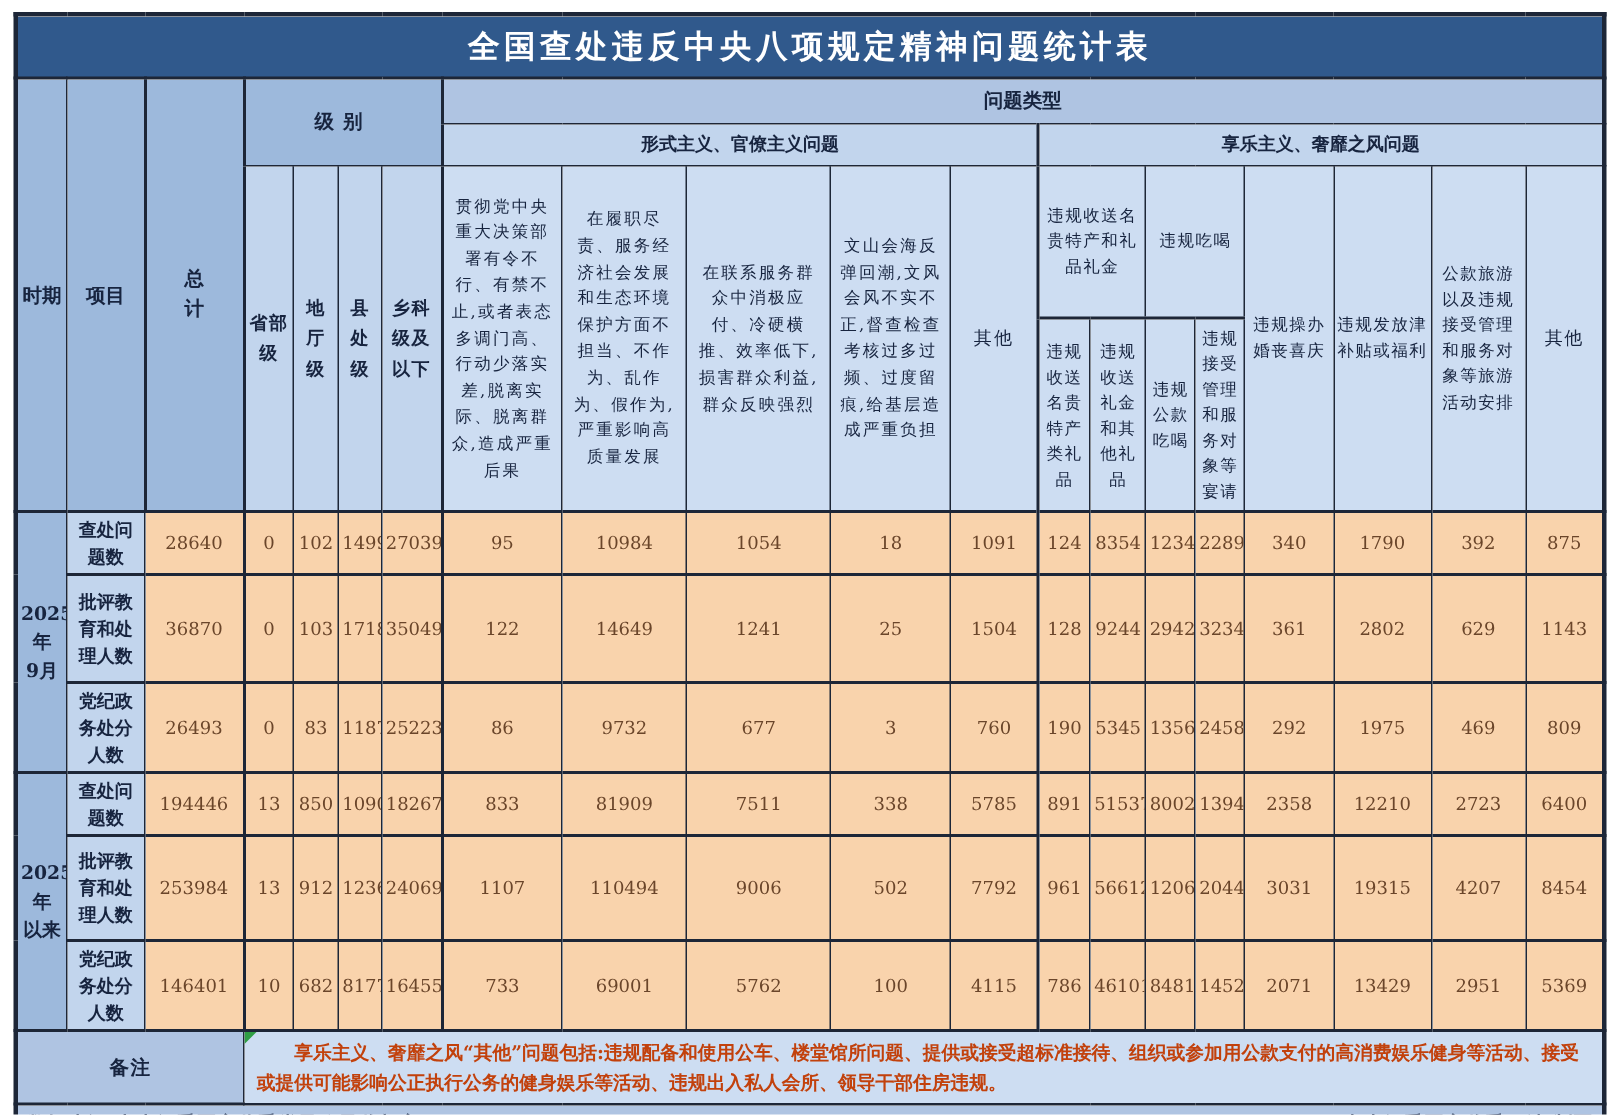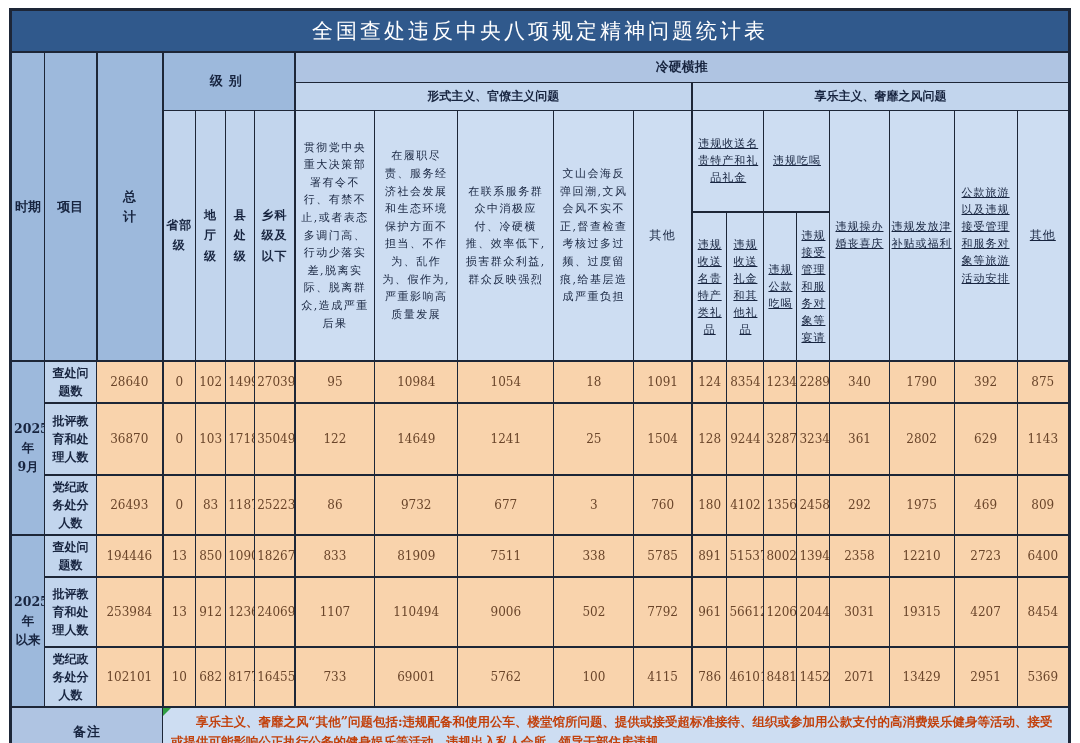--- a/index.html
+++ b/index.html
@@ -16,29 +16,29 @@
   }
   html,body{margin:0;padding:0;background:#ffffff;}
   body{width:1080px;height:743px;overflow:hidden;
        font-family:"DejaVu Serif","Liberation Serif",serif;color:var(--ink);}
   .wrap{margin:8px 9px;}
   table.stat{border-collapse:collapse;table-layout:fixed;width:1062px;
              border:3px solid var(--line);}
   td,th{border:1px solid var(--line);padding:1px 2px;vertical-align:middle;
         text-align:center;font-weight:normal;overflow:hidden;}
   
-  .title-cell{background:var(--title-bg);color:#ffffff;font-size:21px;font-weight:normal;
+  .title-cell{background:var(--title-bg);color:#ffffff;font-size:21px;font-weight:bold;
               letter-spacing:3px;height:38px;border-bottom:2px solid var(--line);}
   
   .hd-dark{background:var(--hd-dark);font-weight:bold;font-size:13px;}
   .hd-mid{background:var(--hd-mid);font-weight:bold;font-size:13px;}
   .hd-light{background:var(--hd-light);font-weight:bold;font-size:12px;}
   .hd-lighter{background:var(--hd-lighter);font-size:11px;font-weight:normal;}
   .longtxt{line-height:1.6;letter-spacing:1.5px;word-break:break-all;padding:3px 4px;text-align:center;}
-  .subhd{line-height:1.55;letter-spacing:1px;word-break:break-all;padding:14px 2px;font-size:11px;text-decoration:underline;}
+  .subhd{line-height:1.55;letter-spacing:1px;word-break:break-all;padding:4px 2px;font-size:11px;}
   .stackwrap{display:inline-block;max-width:1.3em;word-break:break-all;line-height:1.5;}
   .lv{letter-spacing:1px;word-break:break-all;line-height:1.7;}
   
   .num{background:var(--data-bg);color:var(--data-ink);font-size:12px;white-space:nowrap;
        border-top:2px solid var(--line);border-bottom:2px solid var(--line);}
   .row-label{background:var(--hd-light);font-weight:bold;font-size:12px;word-break:break-all;
              line-height:1.5;border-top:2px solid var(--line);border-bottom:2px solid var(--line);
              padding:2px 5px;}
   .period-cell{background:var(--hd-dark);font-weight:bold;font-size:12.5px;white-space:pre-line;
                line-height:1.5;border-top:2px solid var(--line);border-bottom:2px solid var(--line);}
@@ -87,21 +87,21 @@
   <tbody>
         <tr>
     <td class="title-cell" colspan="20">全国查处违反中央八项规定精神问题统计表</td>
   </tr>
 
   <tr style="height:30px">
     <th class="hd-dark" rowspan="4">时期</th>
     <th class="hd-dark" rowspan="4">项目</th>
     <th class="hd-dark bl2" rowspan="4"><span class="stackwrap">总计</span></th>
     <th class="hd-dark bl2" colspan="4" rowspan="2" style="letter-spacing:6px">级别</th>
-    <th class="hd-mid bl2" colspan="13">冷硬横推</th>
+    <th class="hd-mid bl2" colspan="13">问题类型</th>
   </tr>
 
   <tr style="height:28px">
     <th class="hd-light bl2" colspan="5">形式主义、官僚主义问题</th>
     <th class="hd-light bl2" colspan="8">享乐主义、奢靡之风问题</th>
   </tr>
 
   <tr style="height:102px">
     <th class="hd-light lv bl2" rowspan="2">省部级</th>
     <th class="hd-light lv" rowspan="2">地厅级</th>
@@ -159,41 +159,41 @@
           <td class="num">103</td>
           <td class="num">1718</td>
           <td class="num">35049</td>
           <td class="num bl2">122</td>
           <td class="num">14649</td>
           <td class="num">1241</td>
           <td class="num">25</td>
           <td class="num">1504</td>
           <td class="num bl2">128</td>
           <td class="num">9244</td>
-          <td class="num">3287</td>
+          <td class="num">2942</td>
           <td class="num">3234</td>
           <td class="num">361</td>
           <td class="num">2802</td>
           <td class="num">629</td>
           <td class="num">1143</td>
         </tr>
         <tr style="height: 60px;">
           <td class="row-label">党纪政务处分人数</td>
           <td class="num">26493</td>
           <td class="num bl2">0</td>
           <td class="num">83</td>
           <td class="num">1187</td>
           <td class="num">25223</td>
           <td class="num bl2">86</td>
           <td class="num">9732</td>
           <td class="num">677</td>
           <td class="num">3</td>
           <td class="num">760</td>
-          <td class="num bl2">180</td>
-          <td class="num">4102</td>
+          <td class="num bl2">190</td>
+          <td class="num">5345</td>
           <td class="num">1356</td>
           <td class="num">2458</td>
           <td class="num">292</td>
           <td class="num">1975</td>
           <td class="num">469</td>
           <td class="num">809</td>
         </tr>
         <tr style="height: 34px;">
           <td class="period-cell" rowspan="3">2025年
 以来</td>
@@ -233,21 +233,21 @@
           <td class="num">56612</td>
           <td class="num">12061</td>
           <td class="num">20442</td>
           <td class="num">3031</td>
           <td class="num">19315</td>
           <td class="num">4207</td>
           <td class="num">8454</td>
         </tr>
         <tr style="height: 58px;">
           <td class="row-label">党纪政务处分人数</td>
-          <td class="num">102101</td>
+          <td class="num">146401</td>
           <td class="num bl2">10</td>
           <td class="num">682</td>
           <td class="num">8177</td>
           <td class="num">164553</td>
           <td class="num bl2">733</td>
           <td class="num">69001</td>
           <td class="num">5762</td>
           <td class="num">100</td>
           <td class="num">4115</td>
           <td class="num bl2">786</td>

